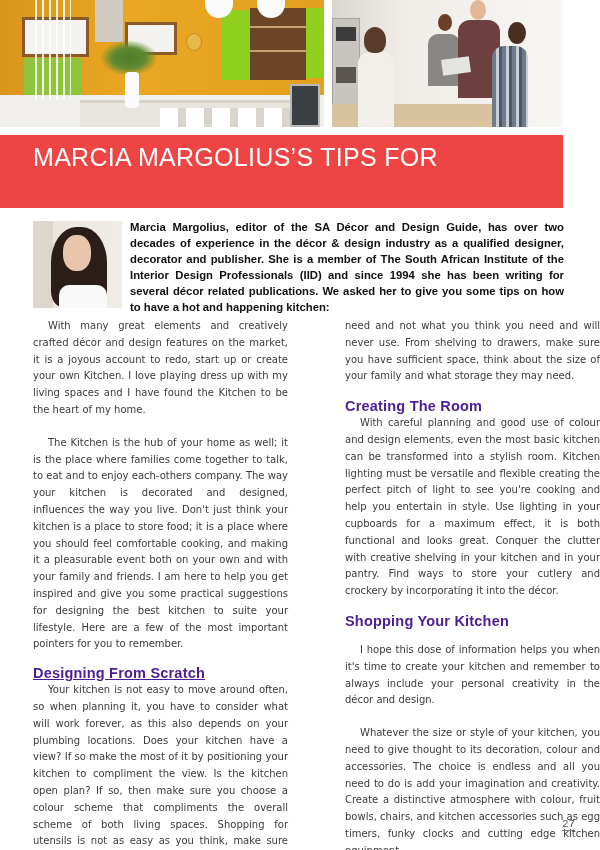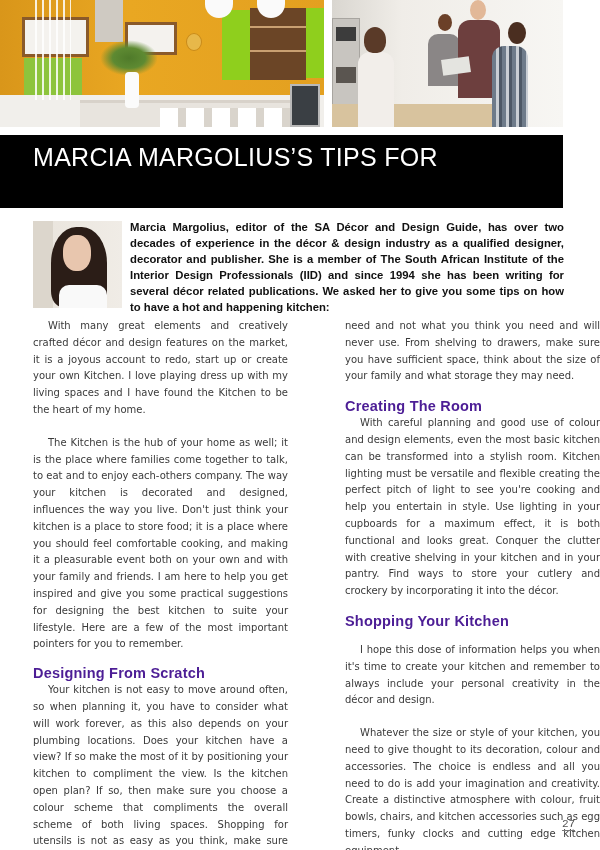--- a/index.html
+++ b/index.html
@@ -43,41 +43,41 @@
   .pr-woman1-body { position: absolute; left: 26px; top: 52px; width: 36px; height: 75px; background: #f2eeea; border-radius: 12px 12px 0 0; }
   .pr-woman2-head { position: absolute; left: 106px; top: 14px; width: 14px; height: 17px; background: #6b4028; border-radius: 50%; }
   .pr-woman2-body { position: absolute; left: 96px; top: 34px; width: 32px; height: 52px; background: #8a8686; border-radius: 10px 10px 0 0; }
   .pr-man1-head { position: absolute; left: 138px; top: 0; width: 16px; height: 20px; background: #e2b898; border-radius: 50%; }
   .pr-man1-body { position: absolute; left: 126px; top: 20px; width: 42px; height: 78px; background: #6d3f3e; border-radius: 12px 12px 0 0; }
   .pr-paper { position: absolute; left: 110px; top: 58px; width: 28px; height: 16px; background: #e4e4e0; transform: rotate(-8deg); }
   .pr-man2-head { position: absolute; left: 176px; top: 22px; width: 18px; height: 22px; background: #4a2e20; border-radius: 50%; }
   .pr-man2-body { position: absolute; left: 160px; top: 46px; width: 36px; height: 81px; background: repeating-linear-gradient(90deg, #6e7b8a 0 4px, #c9ced4 4px 7px, #4d5866 7px 10px); border-radius: 12px 12px 0 0; }
 
   
-  .banner { position: absolute; left: 0; top: 135px; width: 563px; height: 73px; background: #000000; padding: 9px 0 0 33px; }
+  .banner { position: absolute; left: 0; top: 135px; width: 563px; height: 73px; background: #ef4444; padding: 9px 0 0 33px; }
   .banner-line1 { font-family: "Liberation Sans", sans-serif; font-size: 25px; color: #ffffff; letter-spacing: 0.3px; line-height: 27px; font-weight: normal; }
   .banner-line2 { font-family: "Liberation Sans", sans-serif; font-size: 25px; color: #ffffff; font-weight: bold; letter-spacing: 0.8px; line-height: 29px; }
 
   
   .portrait { position: absolute; left: 33px; top: 221px; width: 89px; height: 87px; background: linear-gradient(90deg, #e9e4dc 0%, #f0ece6 100%); overflow: hidden; }
   .pt-hair { position: absolute; left: 18px; top: 6px; width: 56px; height: 80px; background: #2b1d17; border-radius: 45% 45% 20% 20%; }
   .pt-face { position: absolute; left: 30px; top: 14px; width: 28px; height: 36px; background: #e8c6ae; border-radius: 45%; }
   .pt-top { position: absolute; left: 26px; top: 64px; width: 48px; height: 26px; background: #f9f9f9; border-radius: 10px 10px 0 0; }
   .pt-pillow { position: absolute; left: 0; top: 0; width: 20px; height: 87px; background: #dcd6cc; }
 
   .intro { position: absolute; left: 130px; top: 219px; width: 434px; font-family: "Liberation Sans", sans-serif; font-weight: bold; font-size: 11.3px; line-height: 16px; color: #111111; text-align: justify; }
 
   
   .col { position: absolute; top: 318px; width: 255px; font-family: "DejaVu Sans", sans-serif; font-size: 10px; line-height: 16.8px; color: #3a3a3a; text-align: justify; }
   .col-left { left: 33px; }
   .col-right { left: 308px; margin-left: 37px; }
   .para { text-indent: 15px; }
   .para + .para { margin-top: 16px; }
   .heading { font-family: "Liberation Sans", sans-serif; font-weight: bold; color: #4c1d95; font-size: 14.5px; line-height: 18px; margin-top: 10px; letter-spacing: 0.2px; }
-  .col-left .heading { margin-top: 11px; }
+  .col-left .heading { margin-top: 11px; text-decoration: underline; }
   .gap-before { margin-top: 12px !important; }
 
   .page-number { position: absolute; left: 562px; top: 818px; font-family: Liberation Mono, monospace; font-size: 11px; color: #555555; border-bottom: 1px solid #777; line-height: 12px; }
 </style>
 </head>
 <body>
 
 <div class="photo photo-left" title="Modern kitchen with orange walls, green glass panels, white island and pendant lights">
   <div class="pl-wall"></div>
   <div class="pl-hood"></div>

